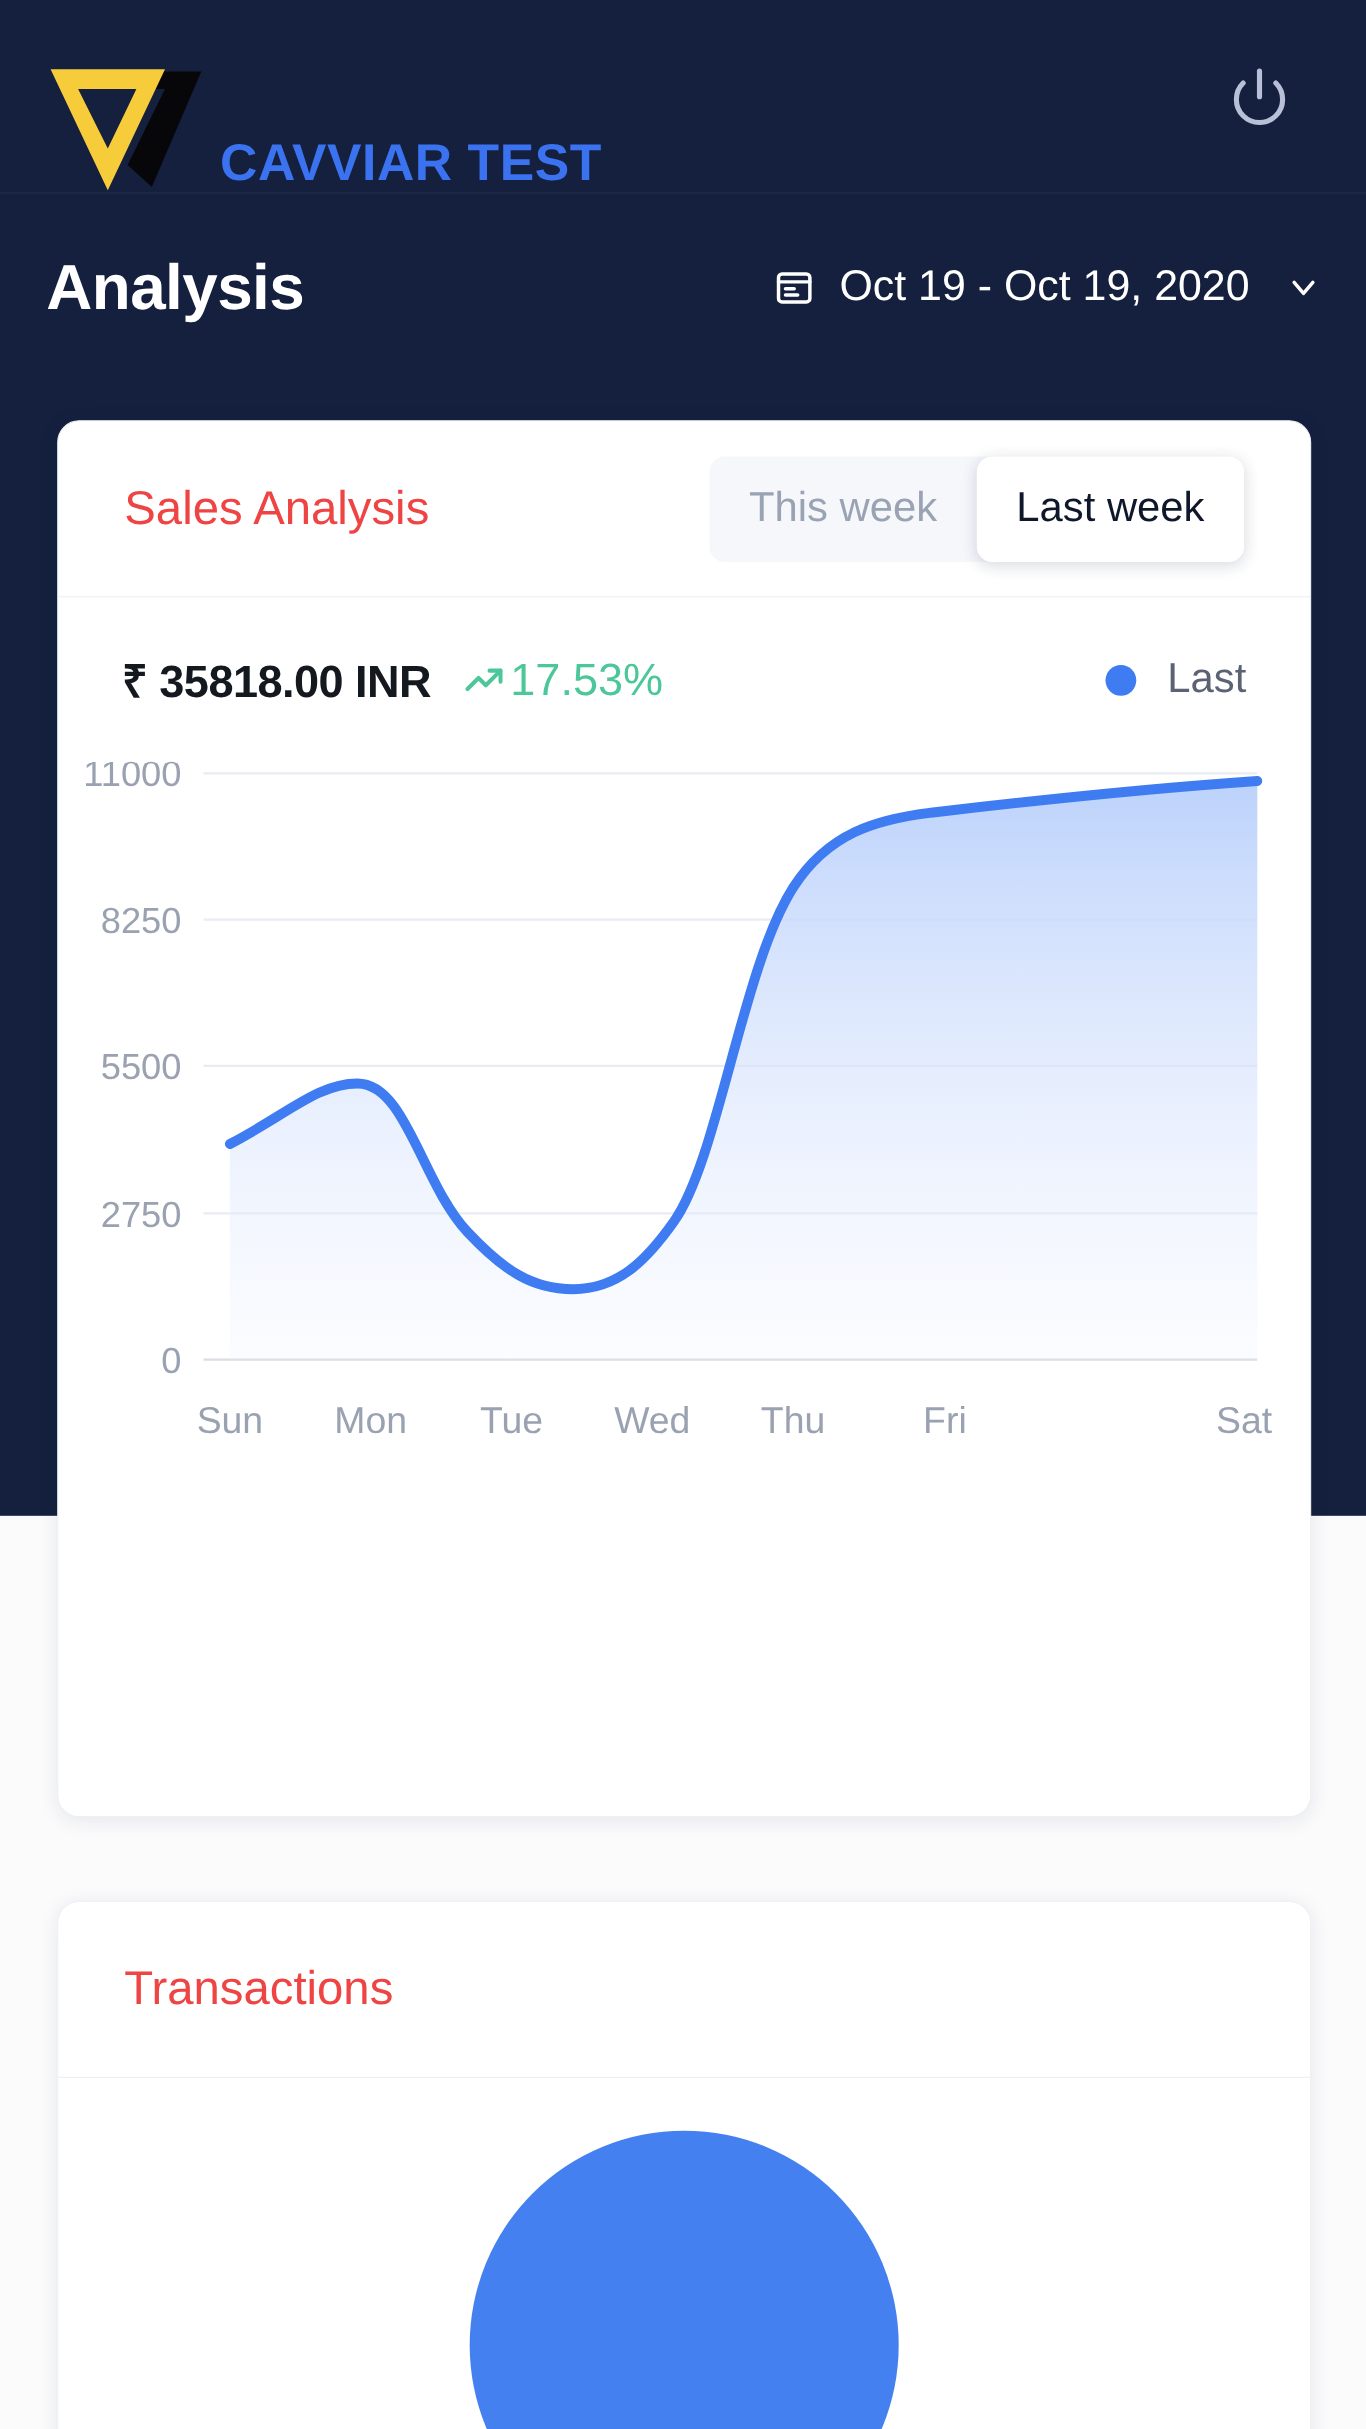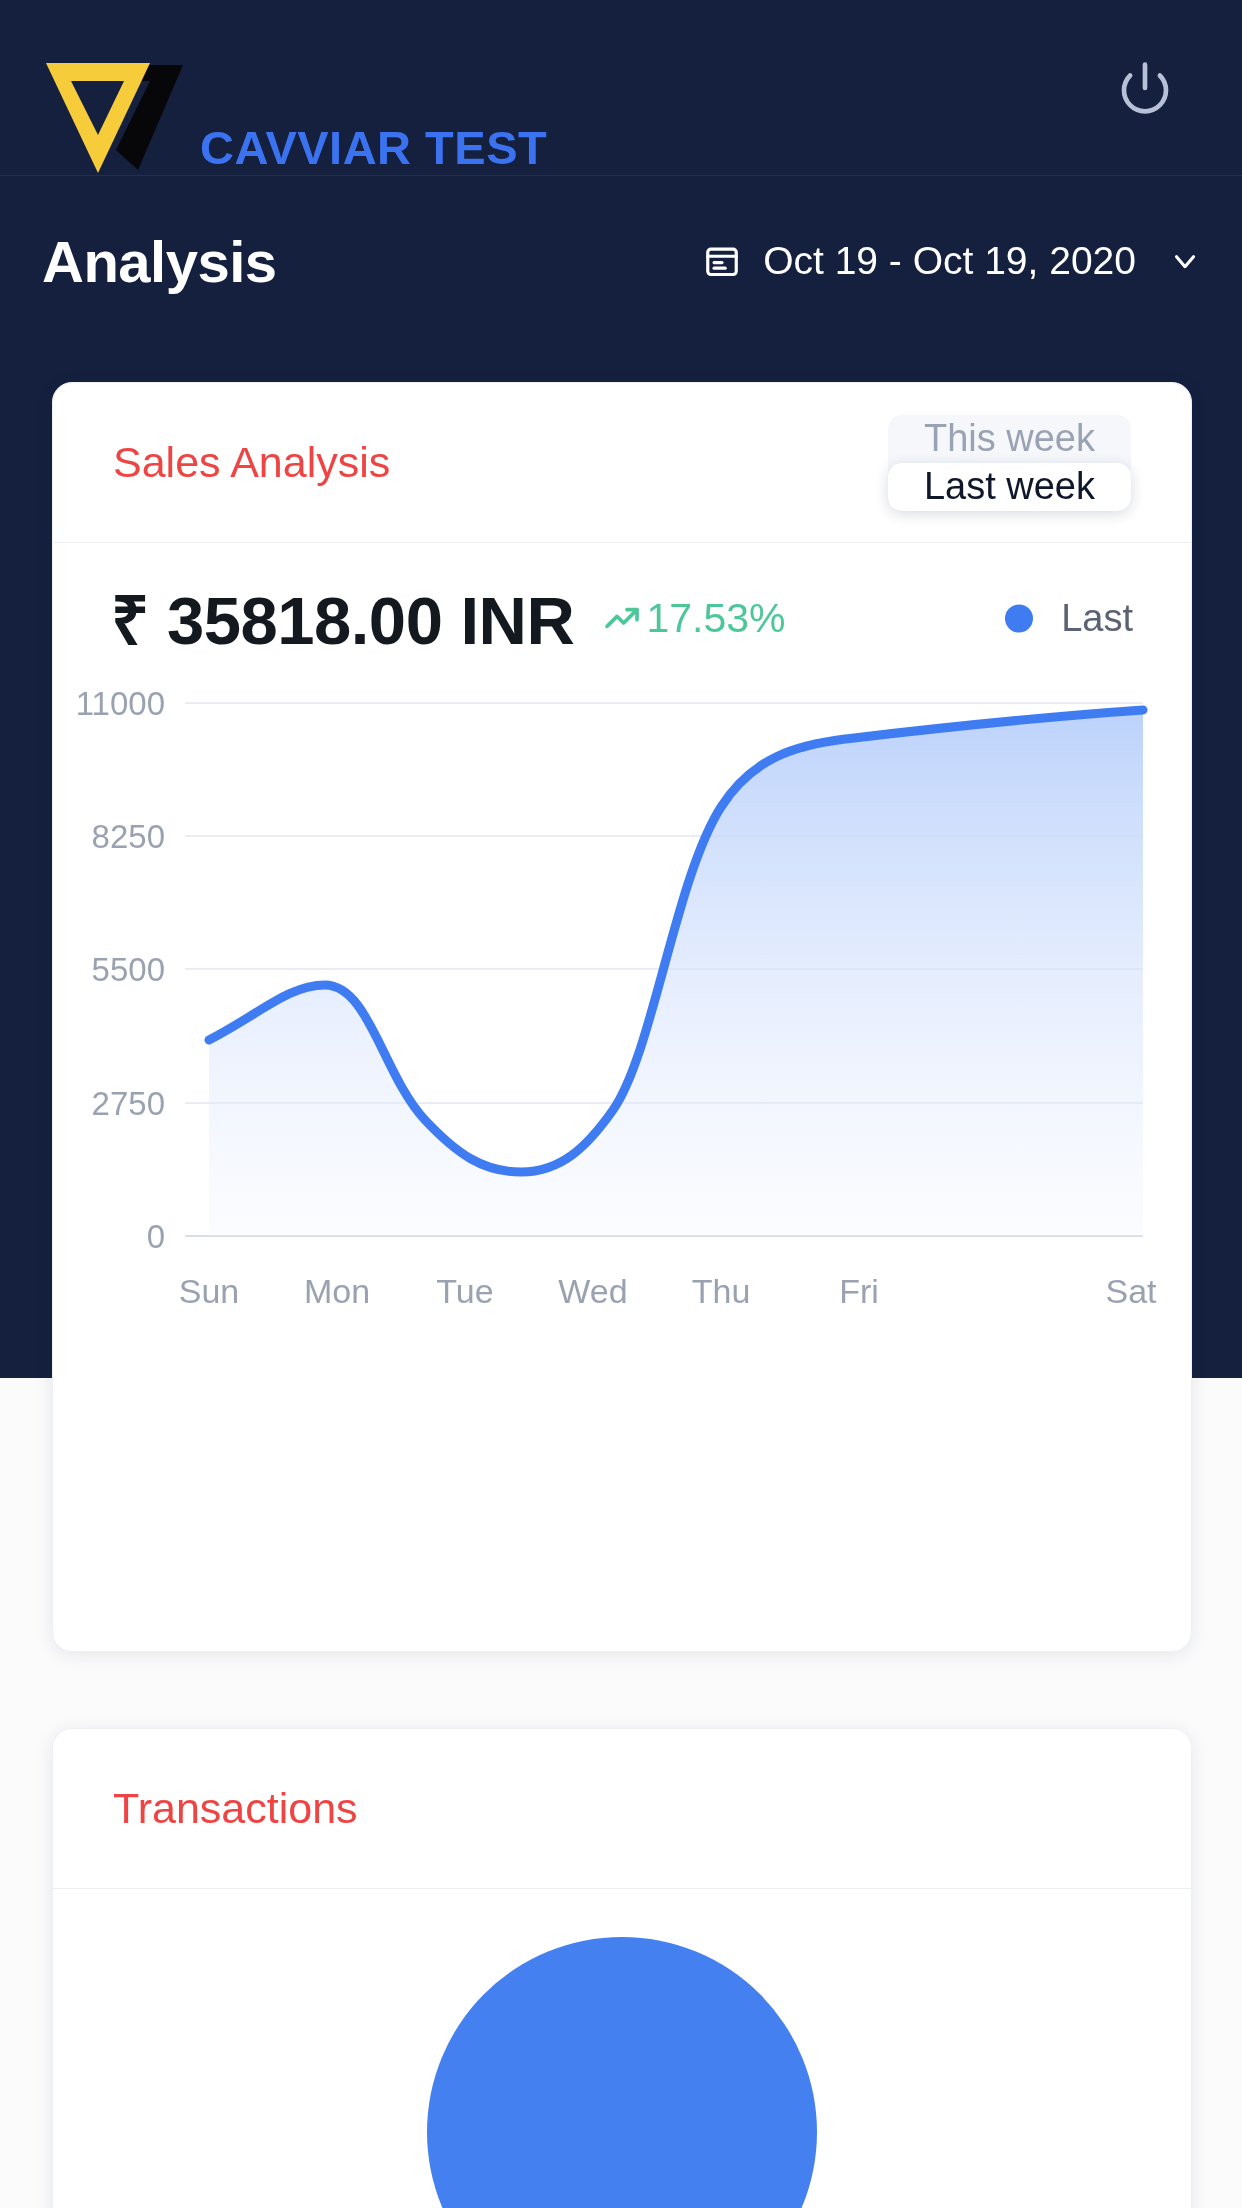--- a/index.html
+++ b/index.html
@@ -72,40 +72,39 @@
     margin-left:60px;
     font-size:43px; font-weight:normal; color:#ef4444;
   }
 
   
   .segmented {
     position:absolute; right:60px; top:50%; transform:translateY(-50%);
     display:flex; align-items:center;
     background:#f5f7fb; border-radius:14px;
     height:96px;
-    flex-direction:column;
   }
   .seg {
     display:flex; align-items:center; justify-content:center;
     height:96px; padding:0 36px;
     font-size:38px; color:#9aa3b4; border-radius:14px;
     white-space:nowrap;
   }
   .seg.active {
     background:#ffffff; color:#0f172a;
     box-shadow:0 3px 14px rgba(20,32,63,.16);
   }
 
   
   .sales-row {
     position:absolute; left:0; top:160px; width:100%; height:150px;
     display:flex; align-items:center;
   }
   .amount {
-    margin-left:58px; font-size:67px; font-weight:bold;
+    margin-left:58px; font-size:41px; font-weight:bold;
     color:#14181f; white-space:nowrap; letter-spacing:-.5px;
   }
   .delta {
     display:flex; align-items:center; gap:4px;
     margin-left:28px; font-size:41px; color:#4cc79a; white-space:nowrap;
   }
   .legend {
     position:absolute; right:58px; top:50%; transform:translateY(-50%);
     display:flex; align-items:center; gap:28px;
   }

